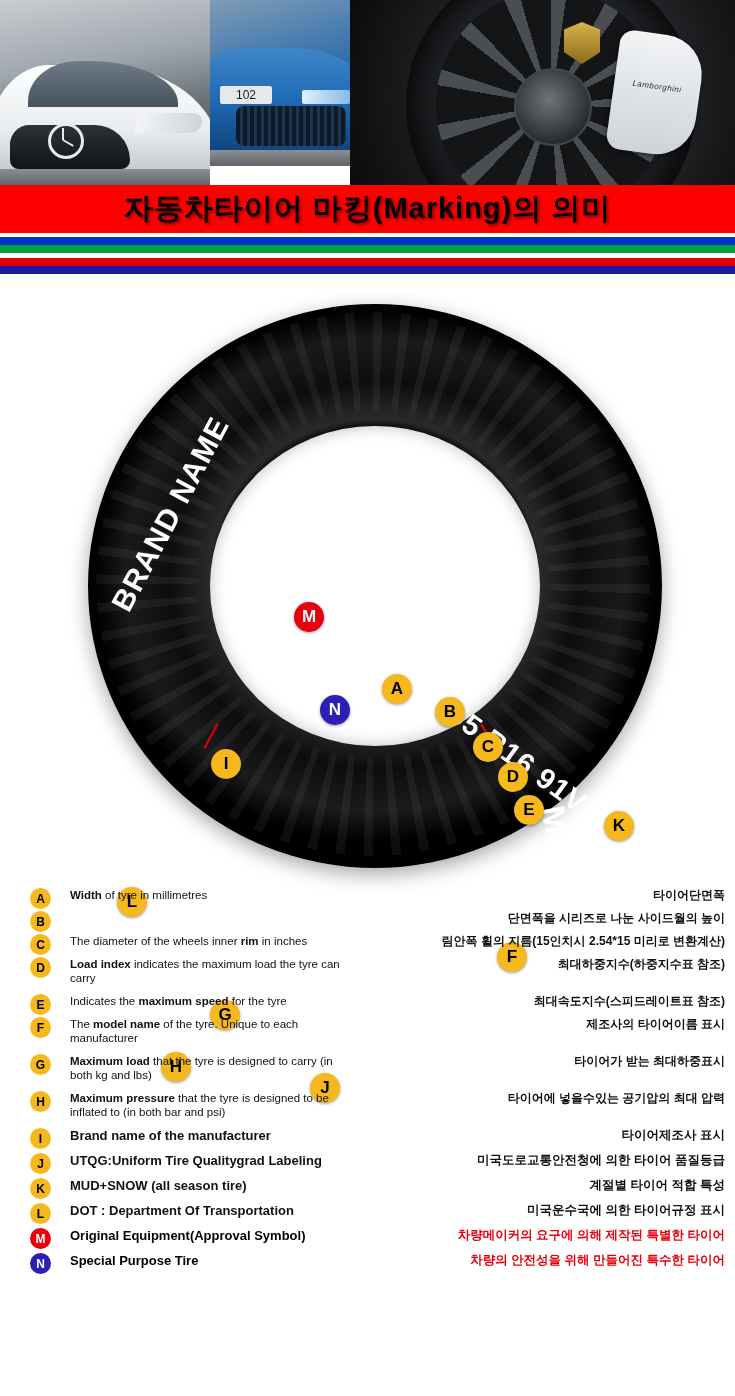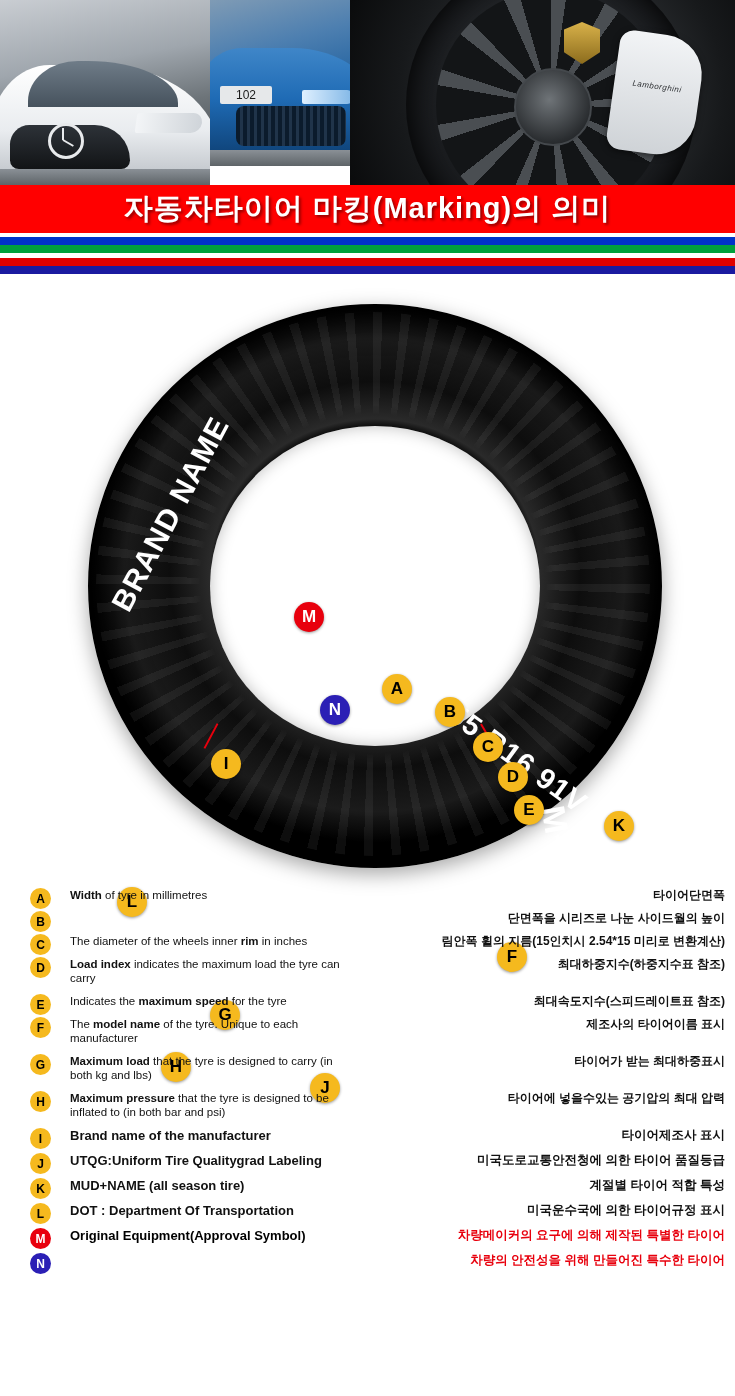--- a/index.html
+++ b/index.html
@@ -134,21 +134,21 @@
     clip-path: polygon(50% 0,100% 18%,100% 72%,50% 100%,0 72%,0 18%);
   }
 
   
   .title-banner {
     width: 735px; height: 48px;
     background: #ff0000;
     display: flex; align-items: center; justify-content: center;
   }
   .title-text {
-    color: #ffffff;
+    color: #000000;
     font-size: 29px;
     font-weight: bold;
     letter-spacing: 1px;
     text-shadow: 2px 2px 3px rgba(0,0,0,.45);
     white-space: nowrap;
   }
   .stripe { width: 735px; }
   .stripe-gap { height: 4px; background: #ffffff; }
   .stripe-blue { height: 8px; background: #0032c8; }
   .stripe-green { height: 8px; background: #00a03c; }
@@ -422,34 +422,35 @@
   </div>
 
   <div class="legend-row big">
     <div class="legend-badge">J</div>
     <div class="legend-en">UTQG:Uniform Tire Qualitygrad Labeling</div>
     <div class="legend-ko">미국도로교통안전청에 의한 타이어 품질등급</div>
   </div>
 
   <div class="legend-row big">
     <div class="legend-badge">K</div>
-    <div class="legend-en">MUD+NAME (all season tire)</div>
+    <div class="legend-en">MUD+SNOW (all season tire)</div>
     <div class="legend-ko">계절별 타이어 적합 특성</div>
   </div>
 
   <div class="legend-row big">
     <div class="legend-badge">L</div>
     <div class="legend-en">DOT : Department Of Transportation</div>
     <div class="legend-ko">미국운수국에 의한 타이어규정 표시</div>
   </div>
 
   <div class="legend-row big redtext">
     <div class="legend-badge red">M</div>
     <div class="legend-en">Original Equipment(Approval Symbol)</div>
     <div class="legend-ko">차량메이커의 요구에 의해 제작된 특별한 타이어</div>
   </div>
 
   <div class="legend-row big redtext">
     <div class="legend-badge blue">N</div>
+    <div class="legend-en">Special Purpose Tire</div>
     <div class="legend-ko">차량의 안전성을 위해 만들어진 특수한 타이어</div>
   </div>
 
 </div>
 
 </body></html>

